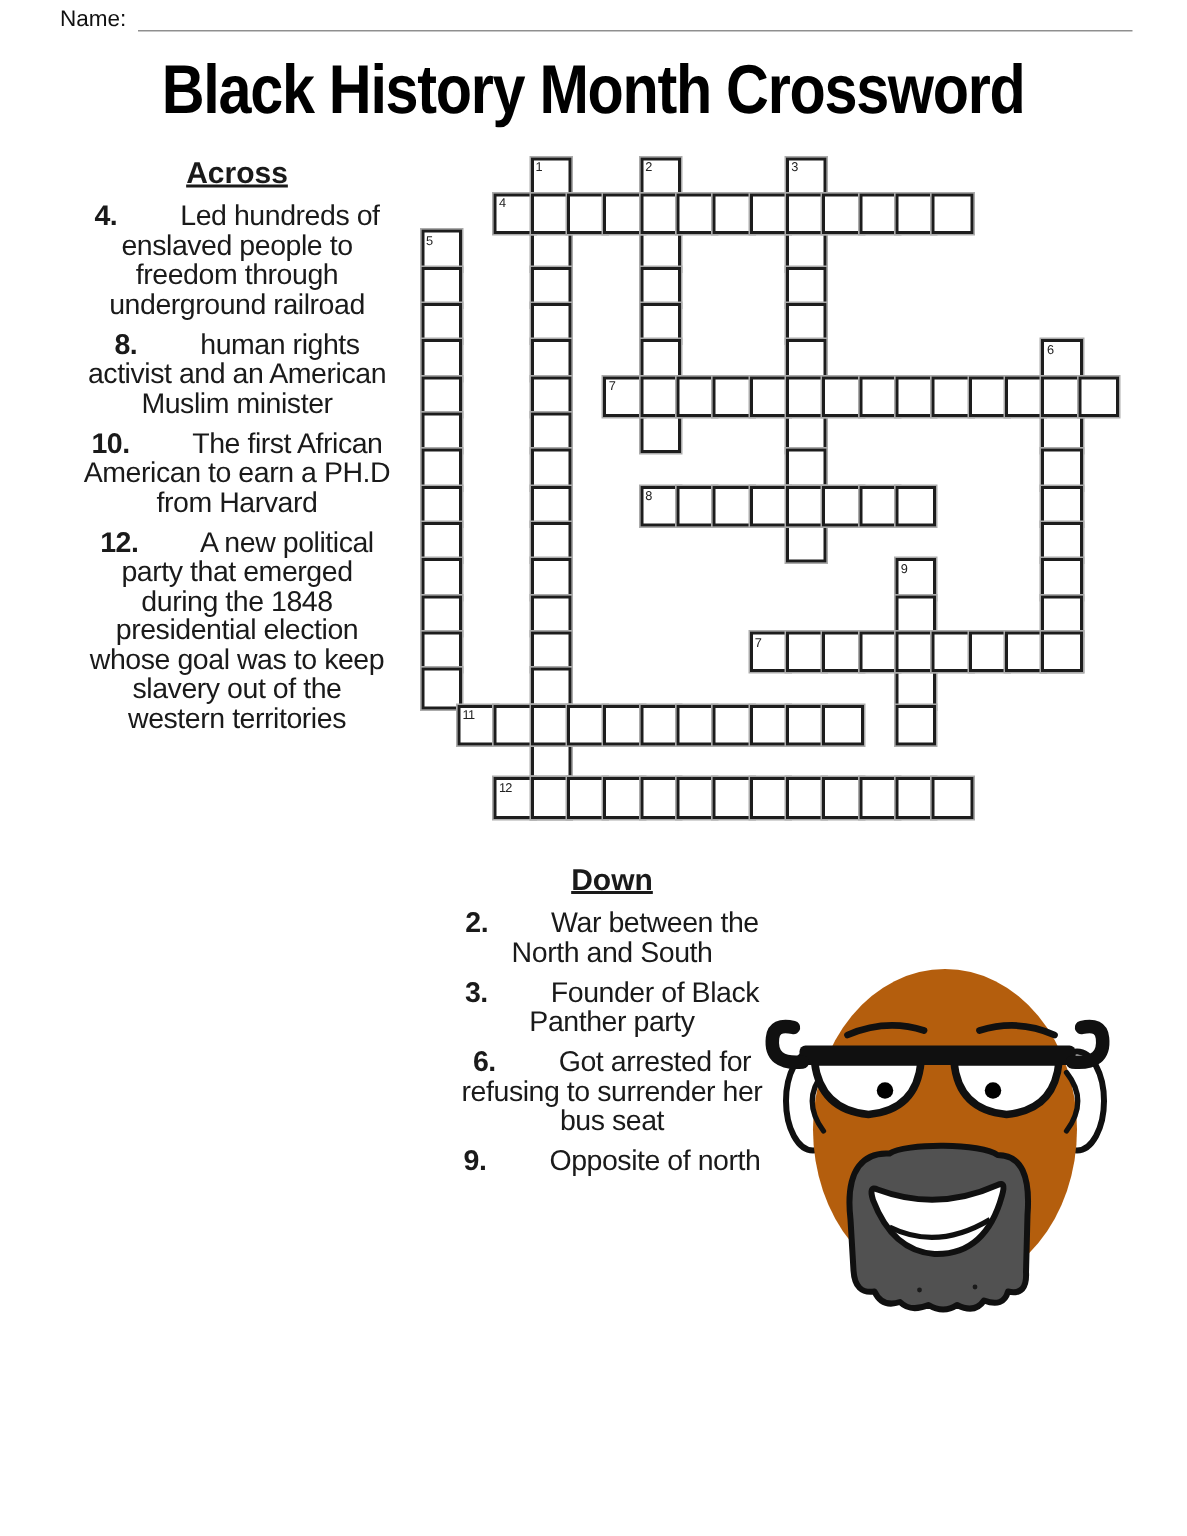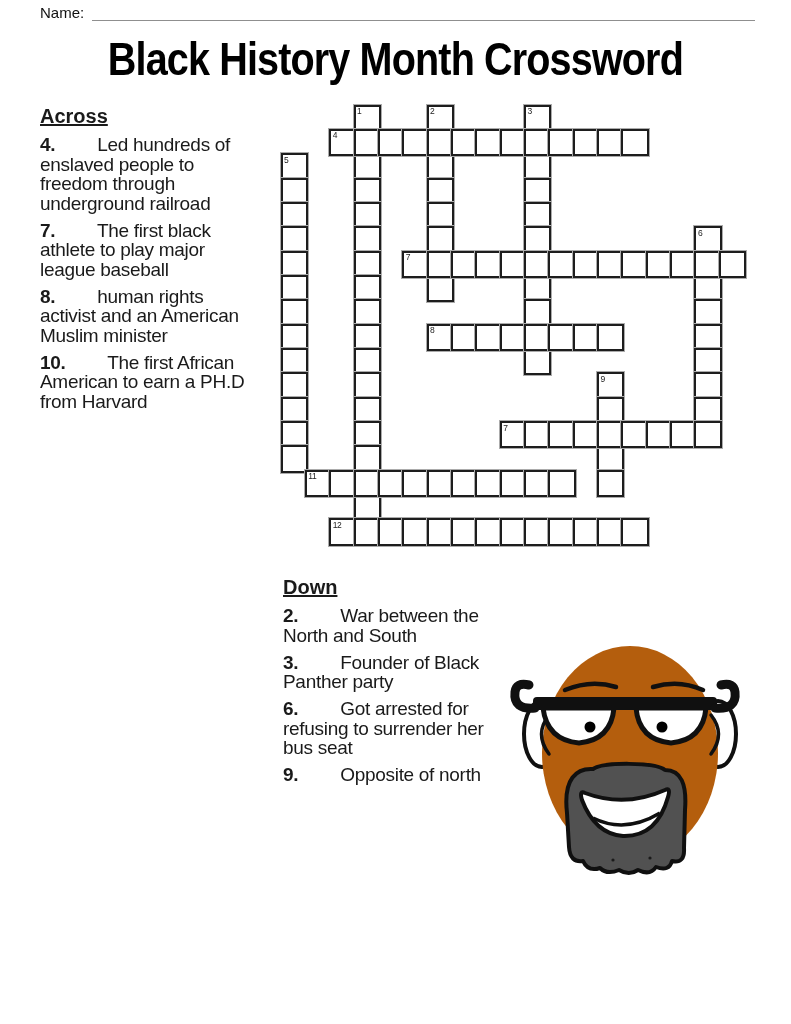--- a/index.html
+++ b/index.html
@@ -11,21 +11,21 @@
   
   .name-row{position:absolute;left:40px;top:4px;width:715px;height:20px;}
   .name-label{font-size:15px;color:#111;}
   .name-line{position:absolute;left:52px;top:16px;width:663px;border-bottom:1.5px solid #8f8f8f;}
   .title-wrap{position:absolute;left:0;top:32px;width:791px;text-align:center;}
   .title{
     display:inline-block;font-size:46px;font-weight:bold;color:#000;
     letter-spacing:-1px;white-space:nowrap;transform:scaleX(0.86);transform-origin:center;
   }
   
-  .clues{position:absolute;font-size:19px;line-height:19.5px;letter-spacing:-0.3px;}
+  .clues{position:absolute;font-size:19px;line-height:19.5px;letter-spacing:-0.3px;text-align:center;}
   #across-clues{left:40px;top:105px;width:236px;}
   #down-clues{left:283px;top:576px;width:250px;}
   .clues h2{
     font-size:20px;line-height:22px;margin:0 0 8px 0;
     text-decoration:underline;letter-spacing:0;
   }
   .clue{margin:0 0 7.5px 0;}
   .clue b{font-weight:bold;}
   .clue .clue-text{white-space:pre-line;margin-left:37px;}
   
@@ -54,29 +54,33 @@
   <span class="title">Black History Month Crossword</span>
 </div>
 
 <div class="clues" id="across-clues">
   <h2>Across</h2>
   <div class="clue-list">
       <p class="clue"><b>4.</b><span class="clue-text"> Led hundreds of
 enslaved people to
 freedom through
 underground railroad</span></p>
-      <p class="clue"><b>7.</b><span class="clue-text"> The first black
-athlete to play major
-league baseball</span></p>
       <p class="clue"><b>8.</b><span class="clue-text"> human rights
 activist and an American
 Muslim minister</span></p>
       <p class="clue"><b>10.</b><span class="clue-text"> The first African
 American to earn a PH.D
 from Harvard</span></p>
+      <p class="clue"><b>12.</b><span class="clue-text"> A new political
+party that emerged
+during the 1848
+presidential election
+whose goal was to keep
+slavery out of the
+western territories</span></p>
     </div>
 </div>
 
 <div id="grid">
     <div class="cell" style="left: 71.55px; top: -1.5px; width: 27.35px; height: 27.35px;">
       <span class="cellnum">1</span>
     </div>
     <div class="cell" style="left: 71.55px; top: 22.85px; width: 27.35px; height: 27.35px;"></div>
     <div class="cell" style="left: 71.55px; top: 47.2px; width: 27.35px; height: 27.35px;"></div>
     <div class="cell" style="left: 71.55px; top: 71.55px; width: 27.35px; height: 27.35px;"></div>

